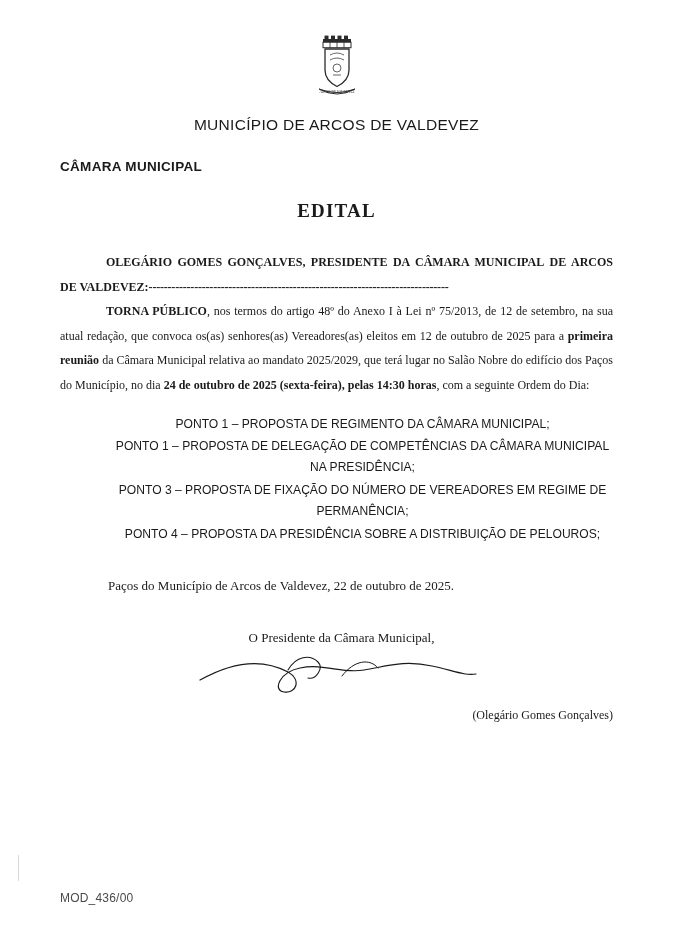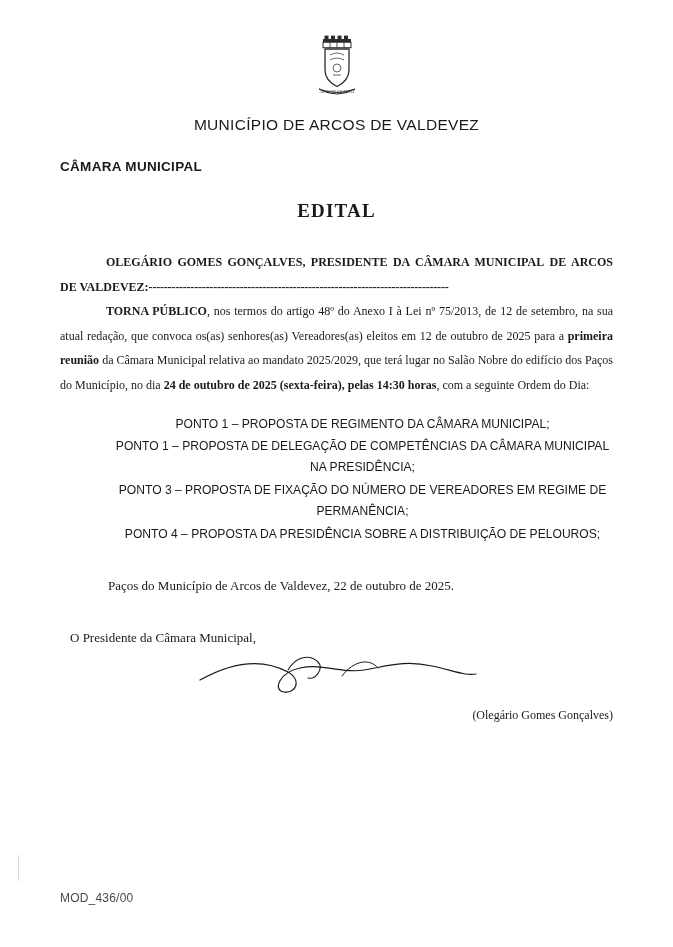--- a/index.html
+++ b/index.html
@@ -93,21 +93,21 @@
   }
 
   
   .place-date {
     margin-top: 34px;
     padding-left: 48px;
     font-size: 13px;
   }
   .sign-label {
     margin-top: 36px;
-    text-align: left;
+    text-align: center;
     font-size: 13px;
     padding-left: 10px;
   }
   .signature-area {
     height: 62px;
     position: relative;
   }
   .signature-svg {
     position: absolute;
     left: 50%;

